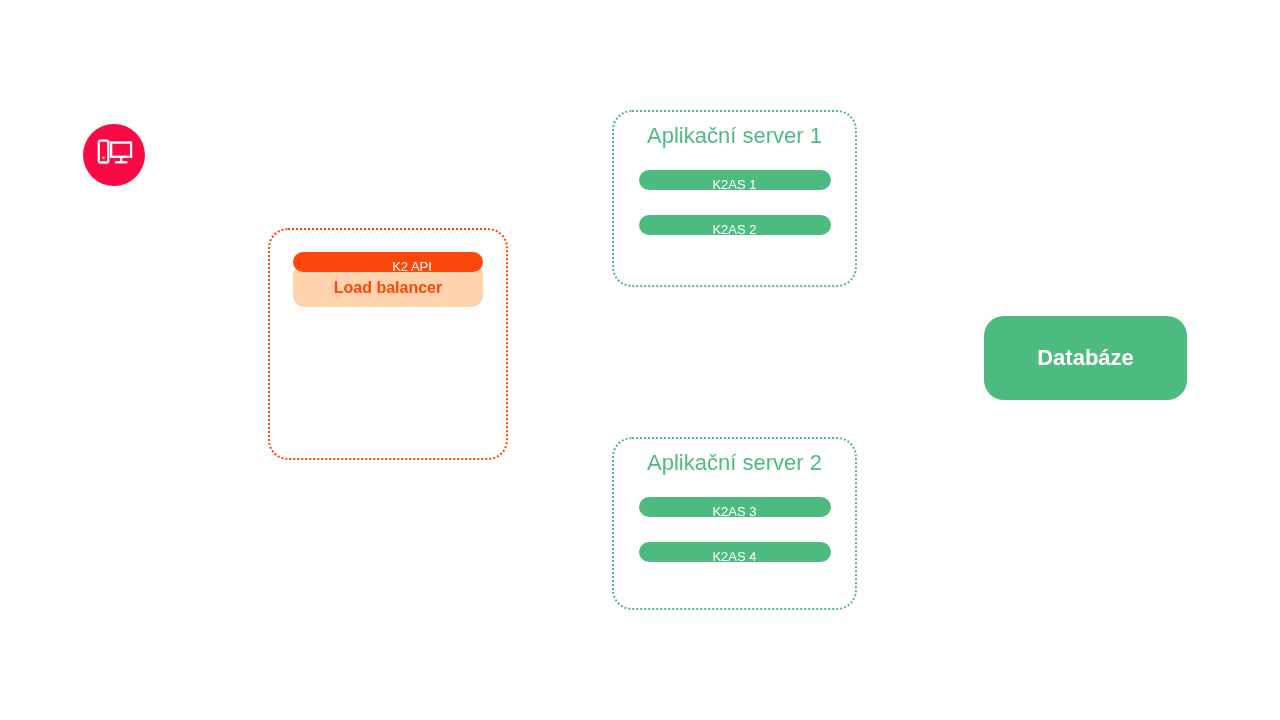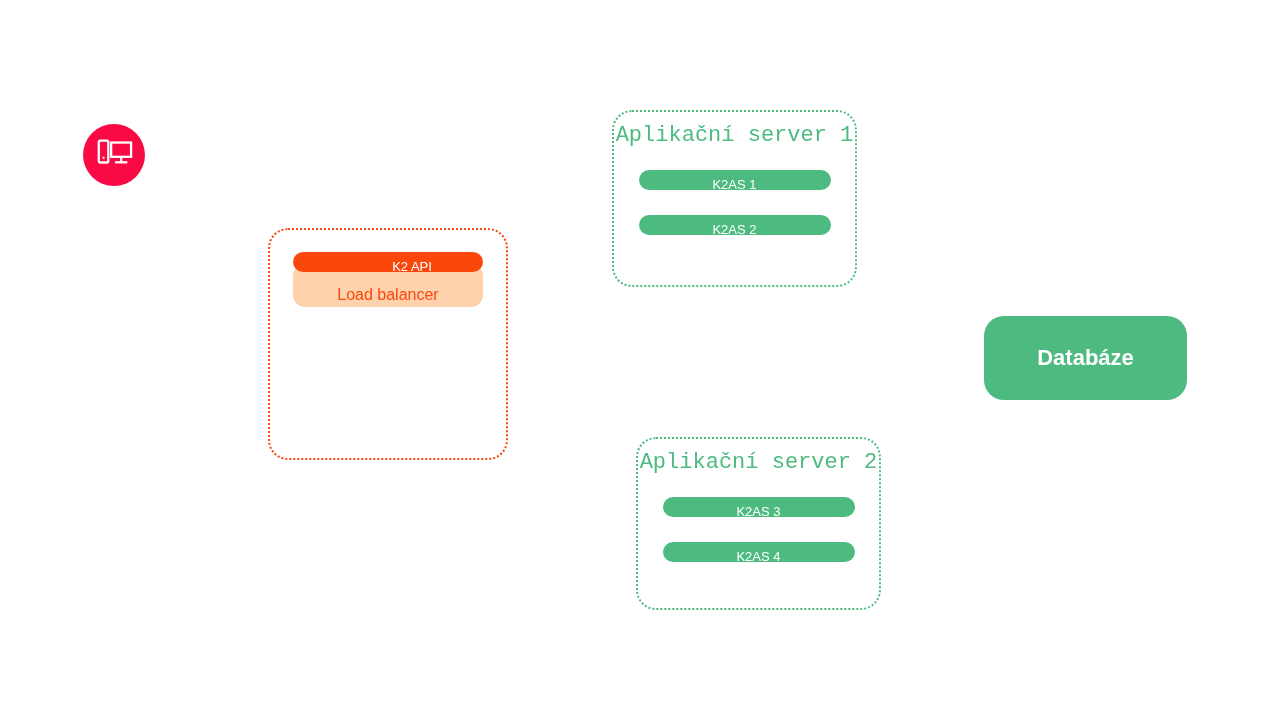--- a/index.html
+++ b/index.html
@@ -28,28 +28,27 @@
 
   
   .group-box {
     position: absolute;
     border-radius: 20px;
     border: 2px dotted;
     text-align: center;
   }
   .group-box.orange { border-color: #FB470B; left: 268px; top: 228px; width: 240px; height: 232px; }
   .group-box.green1 { border-color: #4DBB80; left: 612px; top: 110px; width: 245px; height: 177px; }
-  .group-box.green2 { border-color: #4DBB80; left: 636px; top: 437px; width: 245px; height: 173px; }
+  .group-box.green2 { border-color: #4DBB80; left: 612px; top: 437px; width: 245px; height: 173px; }
 
   .group-title {
     margin-top: 12px;
     font-size: 22px;
     line-height: 24px;
     font-weight: 400;
-    font-family: Liberation Mono, monospace;
   }
   .group-title.orange { color: #FB470B; }
   .group-title.green  { color: #4DBB80; }
 
   .pill {
     width: 190px;
     height: 20px;
     margin: 22px auto 12px;
     border-radius: 15px;
     color: #ffffff;
@@ -66,23 +65,24 @@
     width: 190px;
     height: 43px;
     margin: -20px auto 0;
     border-radius: 12px;
     background: #FED2AC;
     color: #FB470B;
     font-size: 16px;
     display: flex;
     align-items: flex-end;
     justify-content: center;
-    padding-bottom: 3px;
+    padding-bottom: 10px;
     position: relative;
     z-index: 1;
+    font-weight: bold;
   }
 
   .db-node {
     position: absolute;
     left: 984px; top: 316px;
     width: 203px; height: 84px;
     border-radius: 20px;
     background: #4DBB80;
     color: #ffffff;
     font-size: 22px;

